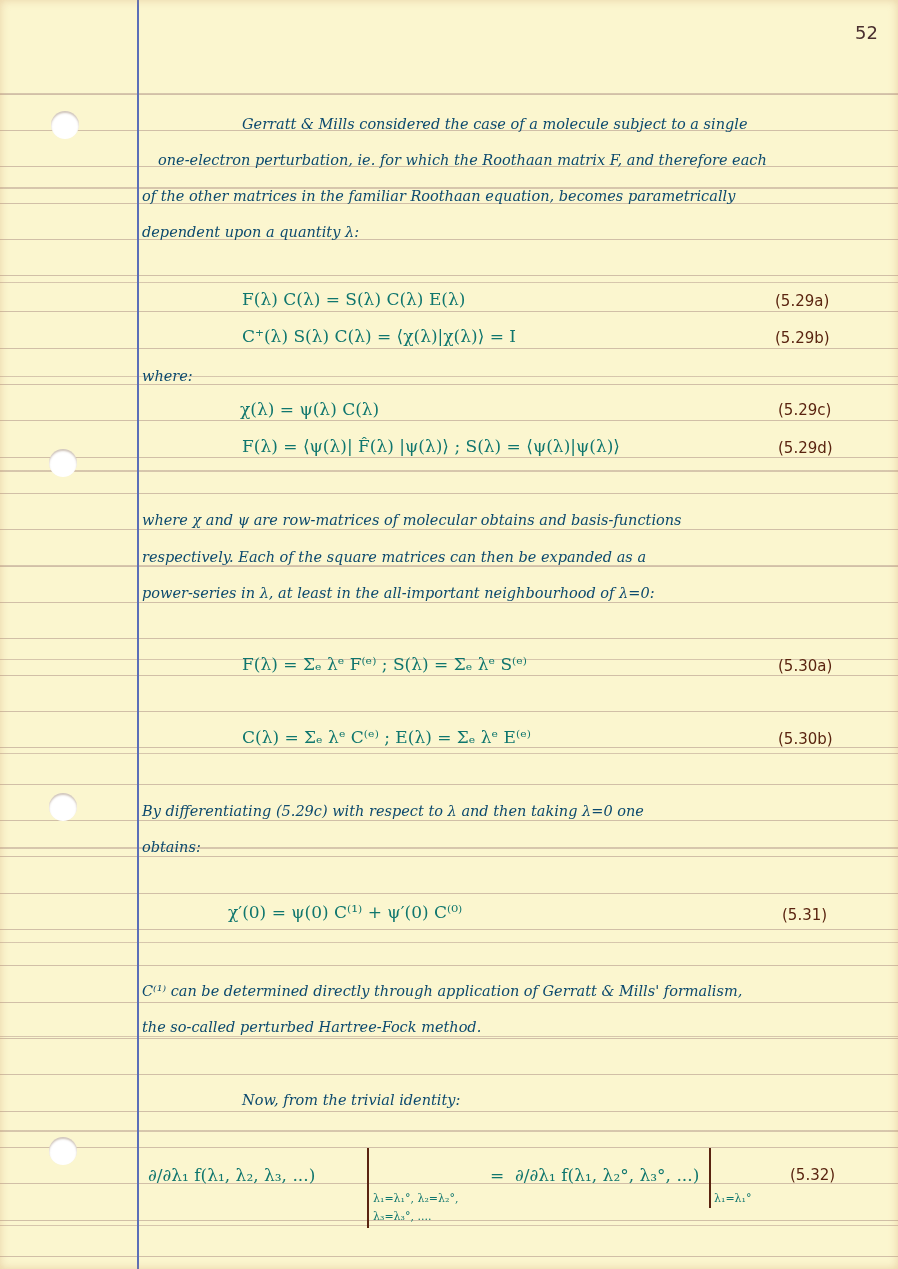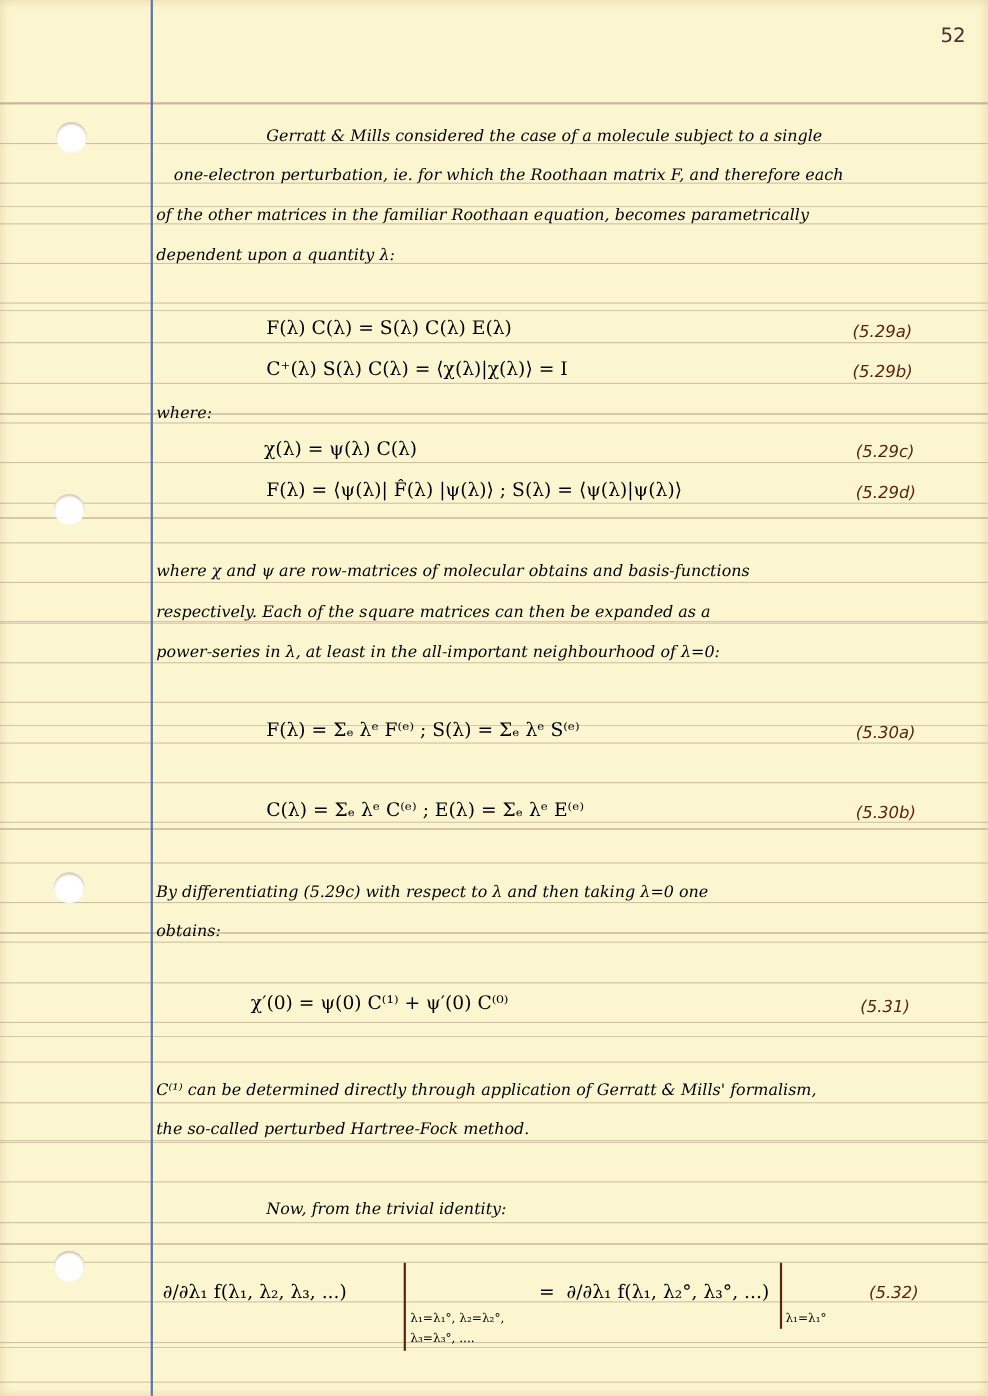--- a/index.html
+++ b/index.html
@@ -34,31 +34,31 @@
     position: absolute; inset: 0; pointer-events: none;
     box-shadow: inset 0 0 10px rgba(200,140,90,0.35);
   }
   .page-number {
     position: absolute; left: 855px; top: 6px;
     font-family: "DejaVu Sans", sans-serif; font-size: 18px; color: #4a3030; margin-top: 16px;
   }
   .hw {
     position: absolute; white-space: nowrap;
     font-family: "DejaVu Serif", serif; font-style: italic;
-    font-size: 14.5px; color: #000000;
+    font-size: 14.5px; color: #0c4a6e;
   }
   .eq {
     position: absolute; white-space: nowrap;
     font-family: "DejaVu Serif", serif;
-    font-size: 17px; color: #000000;
+    font-size: 17px; color: #0f766e;
   }
   .eqno {
     position: absolute; white-space: nowrap;
     font-family: "DejaVu Sans", sans-serif;
-    font-size: 15px; color: #5a2410; font-style: italic;
+    font-size: 15px; color: #5a2410;
   }
   .small { font-size: 11px; text-align: right; }
 </style>
 </head>
 <body>
 
 <div class="paper"></div>
 
 <div>
   <div class="rule" style="top:94px"></div>

